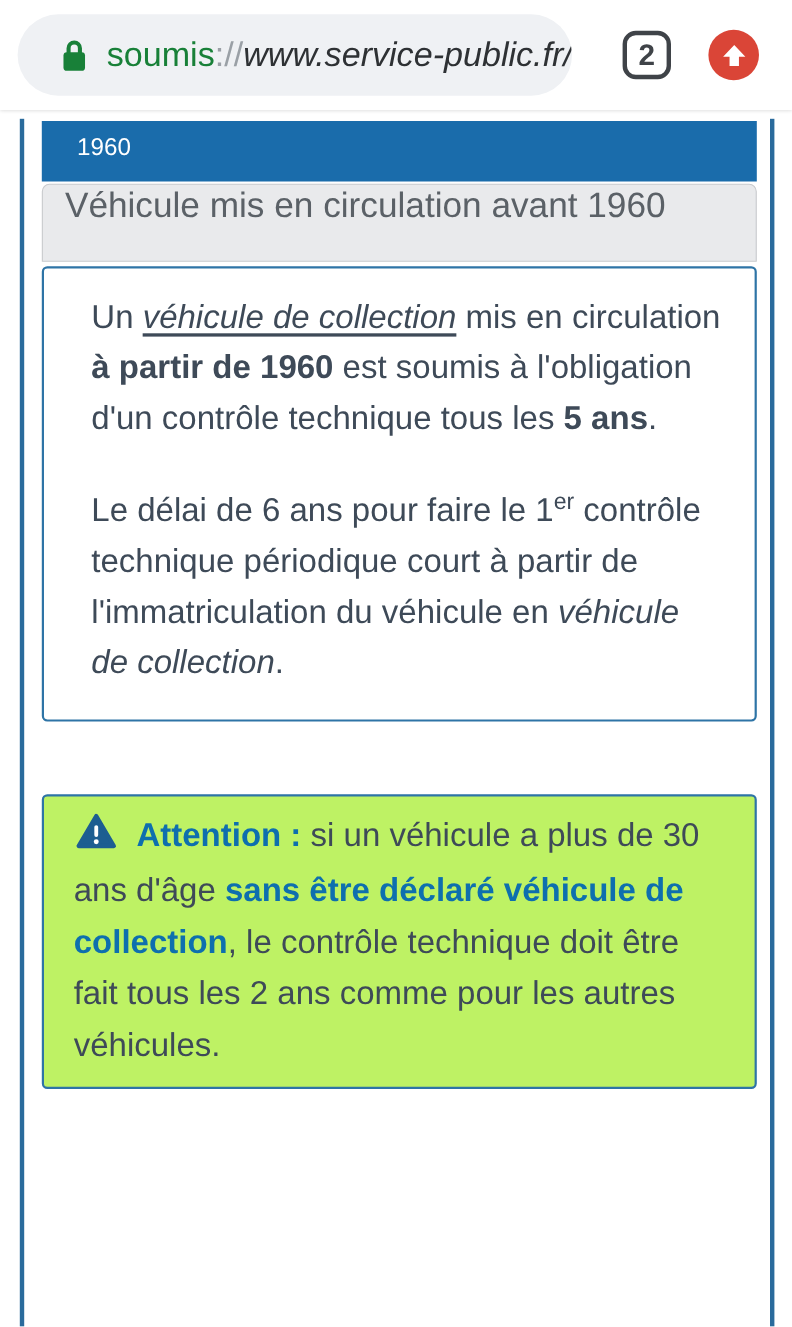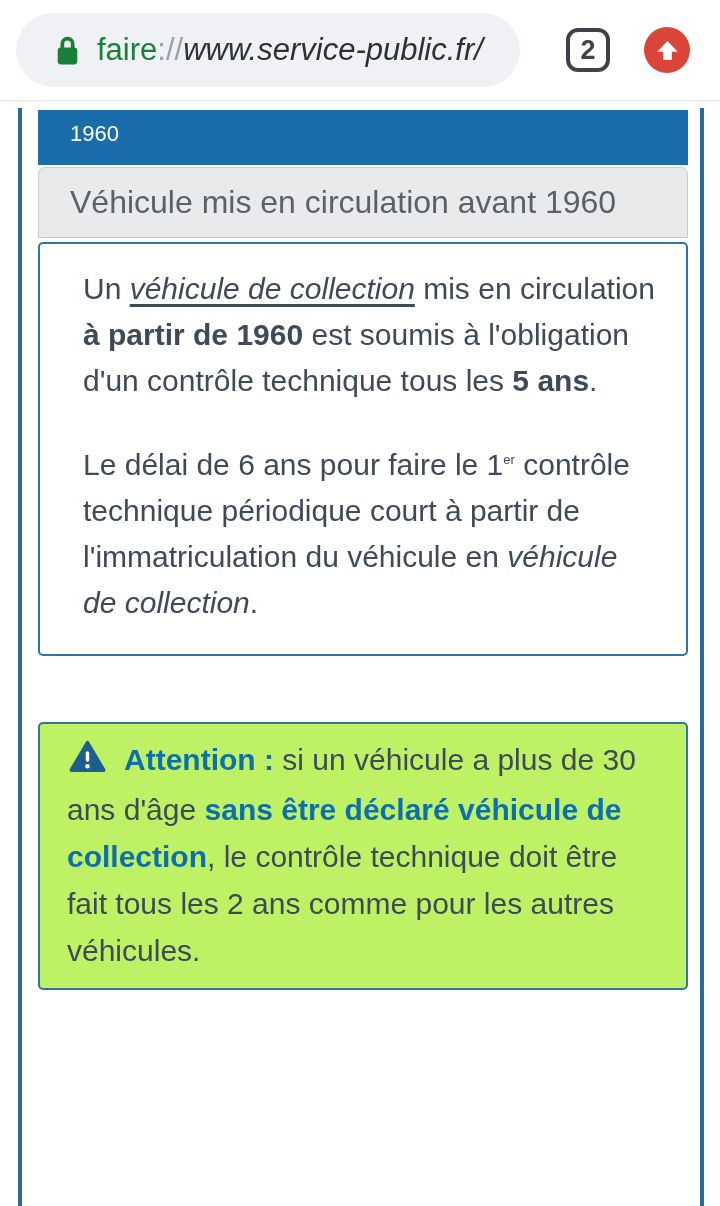--- a/index.html
+++ b/index.html
@@ -40,53 +40,53 @@
   .edge-right{left:700px;}
   
   .main{position:absolute;left:38px;top:110px;width:650px;}
   .tab-active{
     box-sizing:border-box;height:55px;background:#1a6cab;color:#ffffff;
     font-size:22px;line-height:38px;padding:5px 0 0 32px;cursor:pointer;
   }
   .tab-inactive{
     box-sizing:border-box;margin-top:2px;height:71px;background:#e9eaec;
     border:1px solid #c8cacd;border-radius:7px 7px 0 0;
-    display:flex;align-items:center;padding-left:31px;
+    display:flex;align-items:flex-start;padding-left:20px;
     font-size:32px;color:#5b6167;cursor:pointer;
   }
   .panel{
     box-sizing:border-box;margin-top:4px;border:2px solid #2e74a6;border-radius:5px;
     background:#ffffff;padding:22px 27px 28px 43px;
     font-size:30px;line-height:46px;color:#3e4a58;
   }
   .panel p{margin:0 0 38px 0;}
   .panel p:last-child{margin:0;}
   .vdc-link{color:#3e4a58;font-style:italic;text-decoration:underline;text-underline-offset:5px;}
   .it{font-style:italic;}
-  sup.ordinal{font-size:13px;vertical-align:super;line-height:0;}
+  sup.ordinal{font-size:21px;vertical-align:super;line-height:0;}
   .warning{
     box-sizing:border-box;margin-top:66px;border:2px solid #2e74a6;border-radius:5px;
     background:#bef264;padding:12px 27px 14px 27px;
     font-size:30px;line-height:47px;color:#3e4a58;
   }
   .warn-strong{color:#0e6fae;font-weight:700;}
   .warn-icon{display:inline-block;vertical-align:-3px;margin:0 18px 0 2px;}
 </style>
 </head>
 <body>
 
 <div class="toolbar">
   <div class="omnibox">
     <span class="lock-icon">
       <svg width="27" height="33" viewBox="0 0 26 32">
         <path d="M8 14 V9.5 a5 5 0 0 1 10 0 V14" fill="none" stroke="#188038" stroke-width="3.6"></path>
         <rect x="3.5" y="13" width="19" height="16.5" rx="3" fill="#188038"></rect>
       </svg>
     </span>
-    <span class="url"><span class="url-scheme">faire</span><span class="url-sep">://</span><span class="url-host">www.service-public.fr</span><span class="url-path">/</span></span>
+    <span class="url"><span class="url-scheme">soumis</span><span class="url-sep">://</span><span class="url-host">www.service-public.fr</span><span class="url-path">/</span></span>
   </div>
   <div class="tab-counter">
     <span>2</span>
   </div>
   <div class="update-button">
     <span style="display:flex;">
       <svg width="27" height="27" viewBox="0 0 24 24">
         <path d="M12 3.5 L21 13 H15.8 V20.5 H8.2 V13 H3 Z" fill="#ffffff"></path>
       </svg>
     </span>

